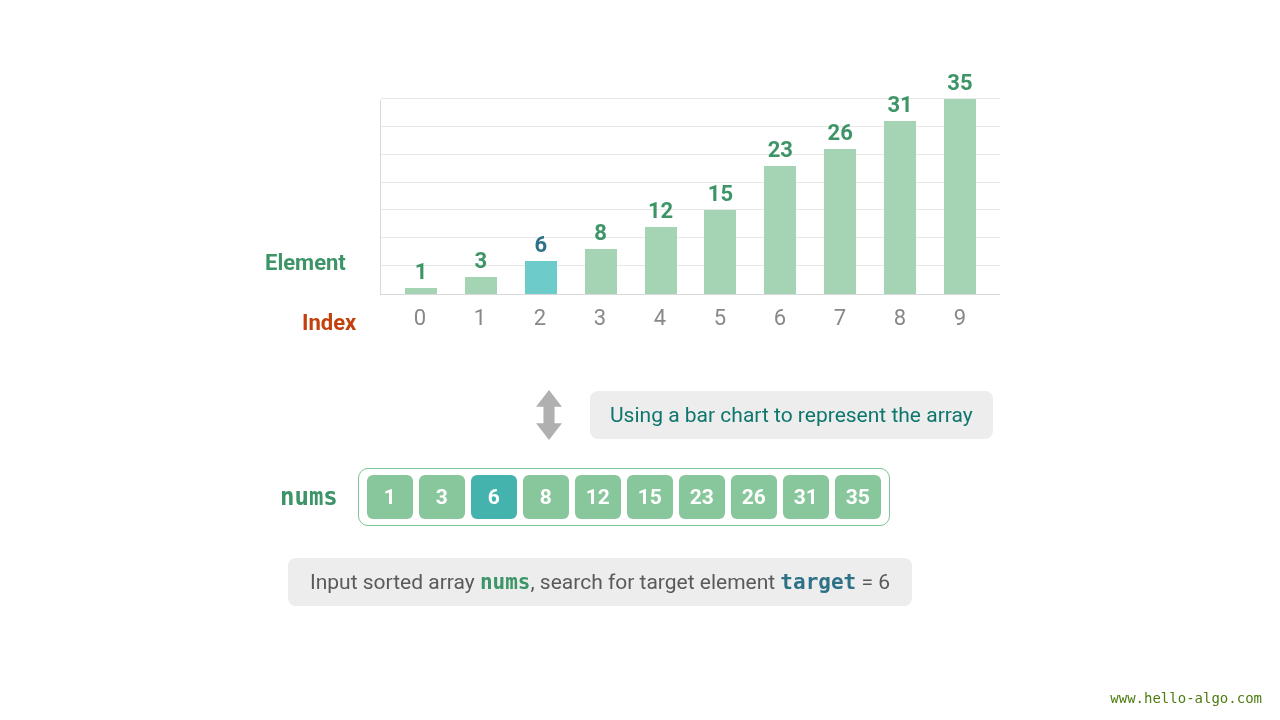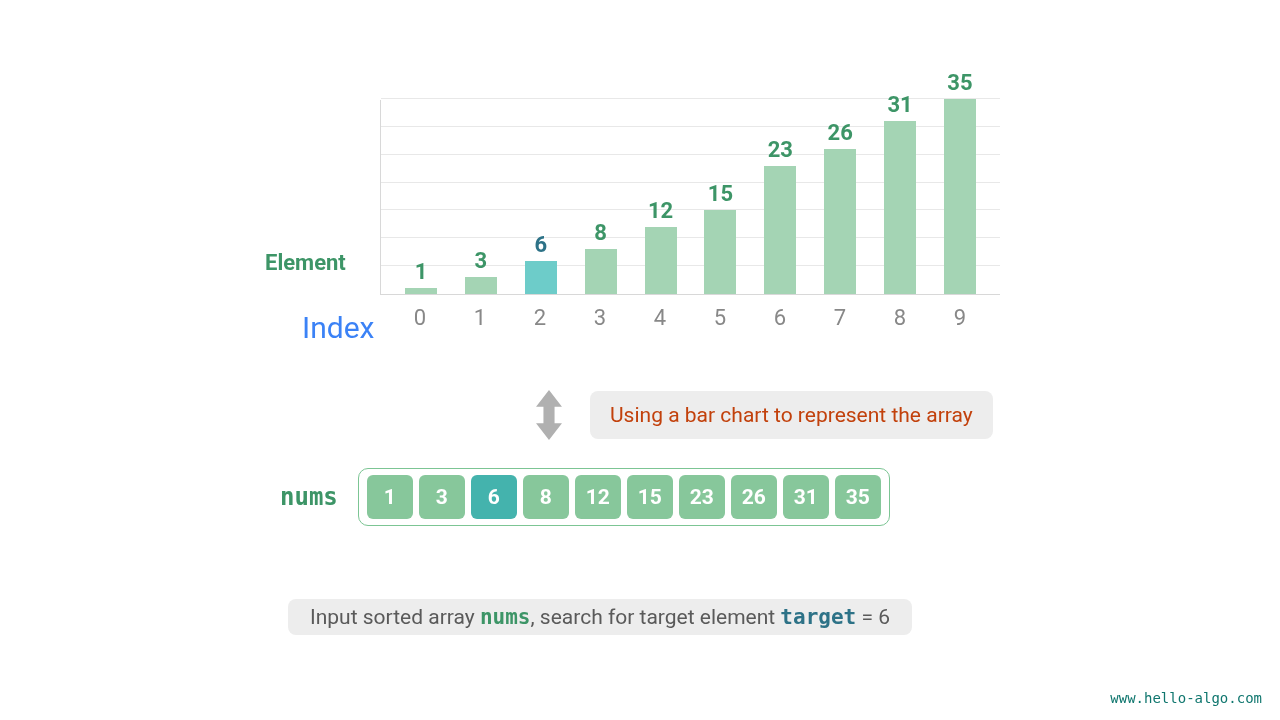--- a/index.html
+++ b/index.html
@@ -23,23 +23,23 @@
       top: 150px;
       font-size: 22px;
       font-weight: 700;
       color: #3d9567;
       text-align: right;
     }
     .y-label-index {
       position: absolute;
       left: 22px;
       top: 210px;
-      font-size: 30px;
-      font-weight: 400;
-      color: #3b82f6;
+      font-size: 22px;
+      font-weight: 700;
+      color: #c2410c;
     }
     .plot-area {
       position: absolute;
       left: 100px;
       top: 0;
       width: 620px;
       height: 195px;
       border-left: 1px solid #d8d8d8;
       border-bottom: 1px solid #d8d8d8;
     }
@@ -105,21 +105,21 @@
     .dbl-arrow {
       width: 38px;
       height: 50px;
       fill: #b0b0b0;
     }
     .caption-box {
       background: #ededed;
       border-radius: 8px;
       padding: 12px 20px;
       font-size: 21px;
-      color: #c2410c;
+      color: #0f766e;
     }
     .nums-section {
       position: absolute;
       left: 280px;
       top: 468px;
       display: flex;
       align-items: center;
       gap: 20px;
     }
     .nums-label {
@@ -147,41 +147,40 @@
       font-weight: 700;
       color: #ffffff;
     }
     .cell.highlight { background: #44b3ad; }
     .description {
       position: absolute;
       left: 288px;
       top: 558px;
       background: #ededed;
       border-radius: 8px;
-      padding: 6px 22px;
+      padding: 12px 22px;
       font-size: 21px;
       color: #5a5a5a;
-      margin-top: 41px;
     }
     .code-green {
       color: #3d9567;
       font-weight: 700;
       font-family: "Consolas", "Monaco", monospace;
     }
     .code-teal {
       color: #2d7287;
       font-weight: 700;
       font-family: "Consolas", "Monaco", monospace;
     }
     .watermark {
       position: absolute;
       right: 18px;
       bottom: 14px;
       font-size: 14px;
-      color: #0f766e;
+      color: #4d7c0f;
       font-family: "Consolas", monospace;
     }
   </style>
 </head>
 <body>
 
 <div class="chart-container">
   <div class="y-label-element">Element</div>
   <div class="y-label-index">Index</div>
   <div class="plot-area" id="plot-area">

